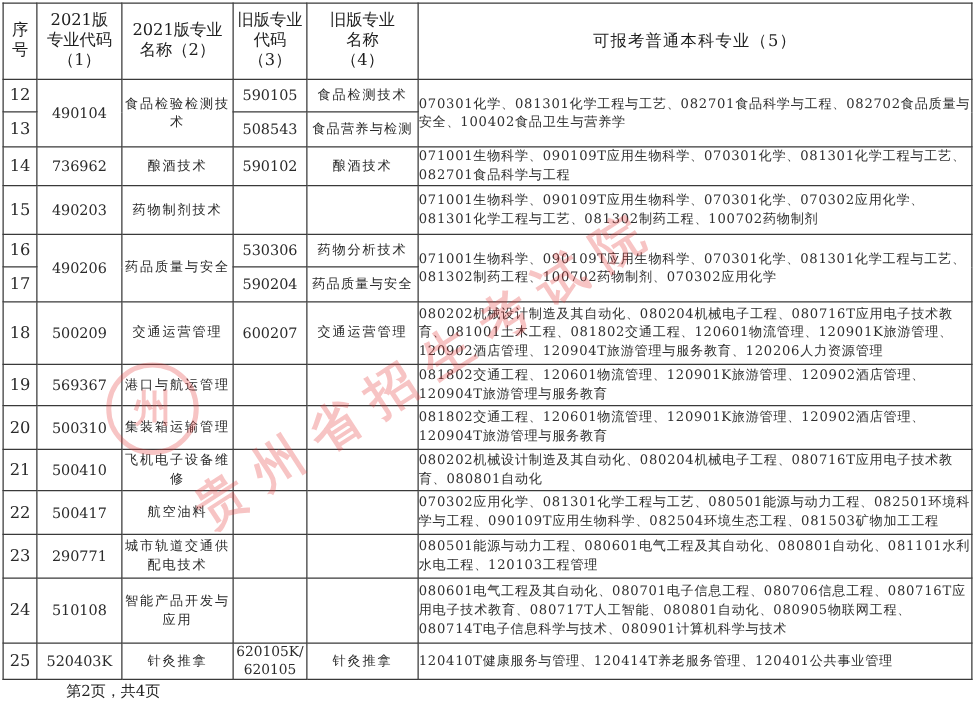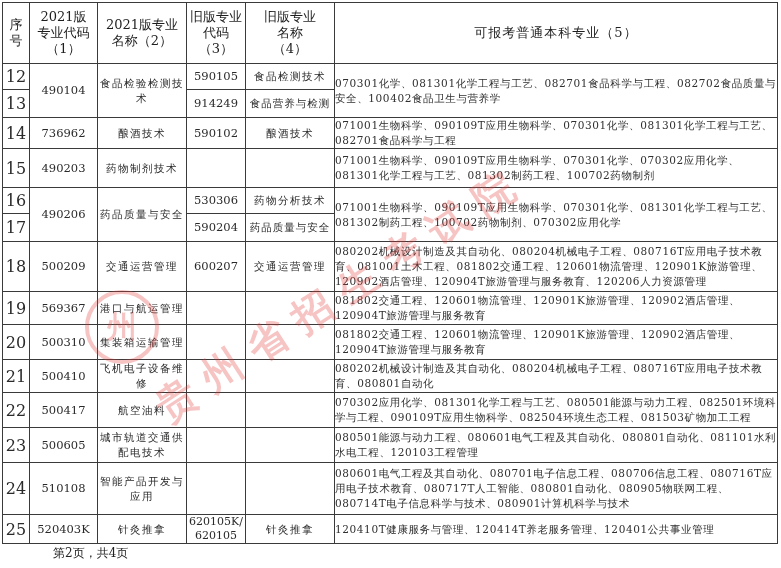--- a/index.html
+++ b/index.html
@@ -17,21 +17,21 @@
   table.majors td, table.majors th {
     border: 1.5px solid #3a3a3a;
     padding: 0;
     font-weight: normal;
     vertical-align: middle;
     overflow: hidden;
   }
   th.h { font-size: 13px; line-height: 16px; text-align: center; color: #1e1e1e; }
   th.h5 { font-size: 13px; font-weight: bold; letter-spacing: 1px; text-align: center; color:#1e1e1e; }
   td.c { text-align: center; font-size: 11.5px; line-height: 15px; margin-left: 48px; }
-  td.num { text-align: center; font-size: 16px; }
+  td.num { text-align: center; font-size: 13px; }
   td.nm { text-align: center; font-size: 10.5px; letter-spacing: 1.5px; line-height: 15px; padding: 0 3px; }
   td.txt { text-align: left; font-size: 10.5px; line-height: 15px; padding: 1px 2px 1px 2px; letter-spacing: 0.6px; color:#2f2f2f; }
   .footer {
     position: absolute; left: 25px; top: 545px;
     font-size: 12px; color: #222; margin-left: 28px;
   }
   .watermark {
     position: absolute; left: 145px; top: 388px;
     transform-origin: left top;
     transform: rotate(-33deg);
@@ -79,21 +79,21 @@
     <tr style="height:26px">
       <td class="num">12</td>
       <td class="c" rowspan="2">490104</td>
       <td class="nm" rowspan="2">食品检验检测技术</td>
       <td class="c">590105</td>
       <td class="nm">食品检测技术</td>
       <td class="txt" rowspan="2">070301化学、081301化学工程与工艺、082701食品科学与工程、082702食品质量与安全、100402食品卫生与营养学</td>
     </tr>
     <tr style="height:28px">
       <td class="num">13</td>
-      <td class="c">914249</td>
+      <td class="c">508543</td>
       <td class="nm" style="letter-spacing:1px;padding:0">食品营养与检测</td>
     </tr>
 
     <tr style="height:28px">
       <td class="num">14</td>
       <td class="c">736962</td>
       <td class="nm">酿酒技术</td>
       <td class="c">590102</td>
       <td class="nm">酿酒技术</td>
       <td class="txt">071001生物科学、090109T应用生物科学、070301化学、081301化学工程与工艺、082701食品科学与工程</td>
@@ -162,21 +162,21 @@
       <td class="num">22</td>
       <td class="c">500417</td>
       <td class="nm">航空油料</td>
       <td class="c"></td>
       <td class="nm"></td>
       <td class="txt">070302应用化学、081301化学工程与工艺、080501能源与动力工程、082501环境科学与工程、090109T应用生物科学、082504环境生态工程、081503矿物加工工程</td>
     </tr>
 
     <tr style="height:35px">
       <td class="num">23</td>
-      <td class="c">500605</td>
+      <td class="c">290771</td>
       <td class="nm">城市轨道交通供配电技术</td>
       <td class="c"></td>
       <td class="nm"></td>
       <td class="txt">080501能源与动力工程、080601电气工程及其自动化、080801自动化、081101水利水电工程、120103工程管理</td>
     </tr>
 
     <tr style="height:52px">
       <td class="num">24</td>
       <td class="c">510108</td>
       <td class="nm">智能产品开发与应用</td>

